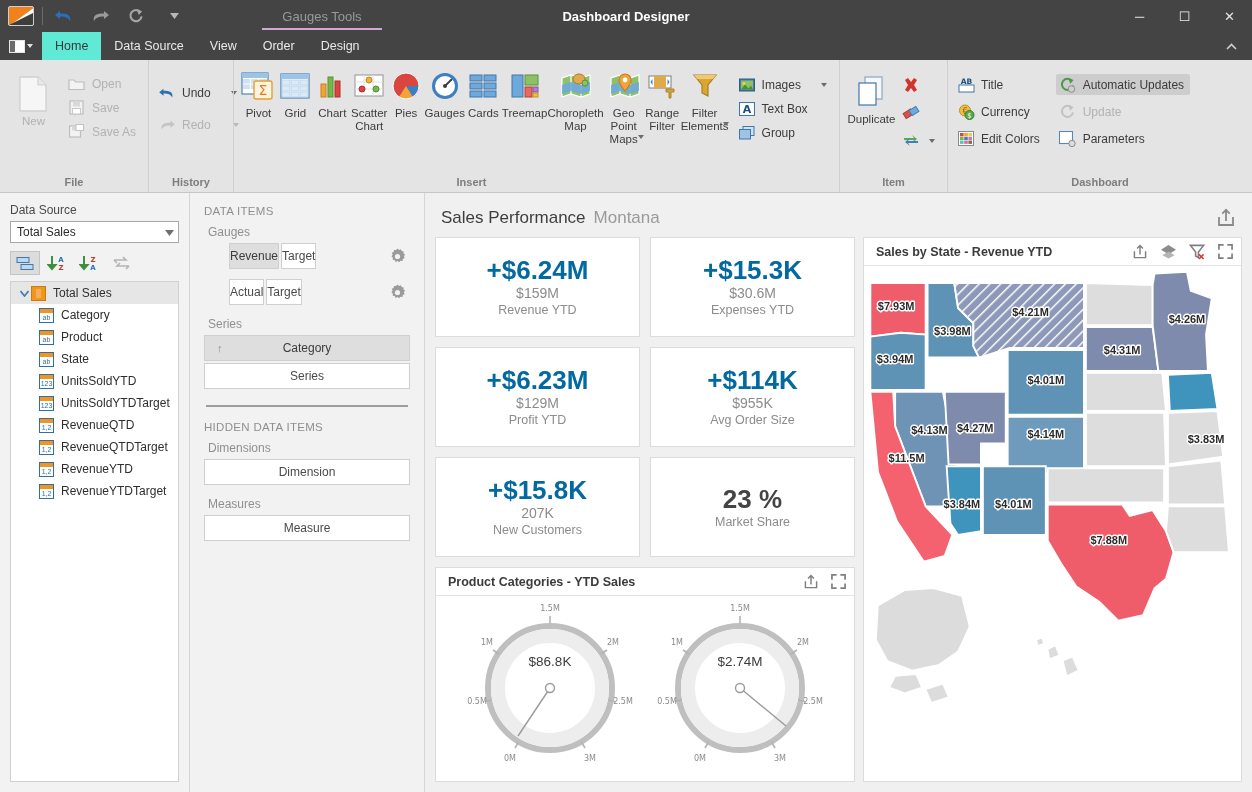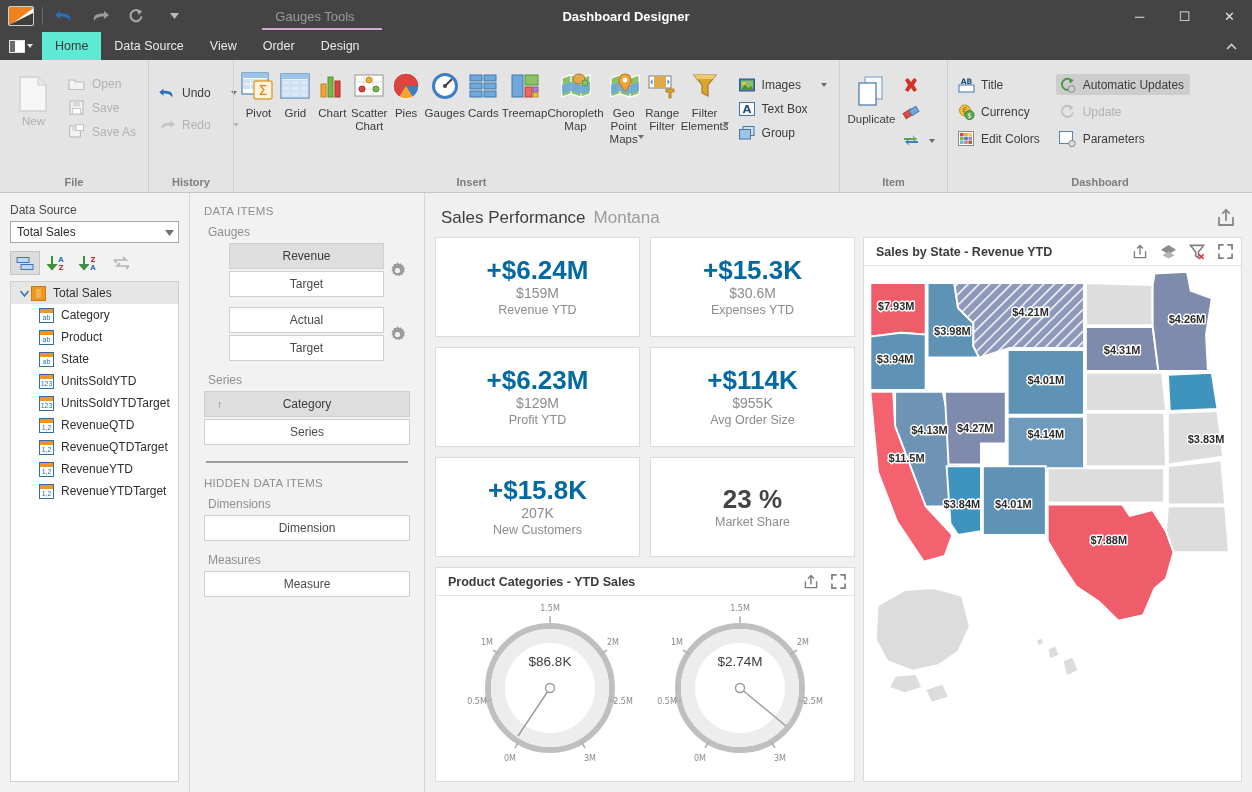--- a/index.html
+++ b/index.html
@@ -20,21 +20,21 @@
   }
   .logo{ width:26px;height:20px;margin-left:8px;border:1px solid #cfcfcf;background:#fff;position:relative;overflow:hidden;border-radius:2px;}
   .logo:before{content:"";position:absolute;left:0;top:0;width:0;height:0;border-left:26px solid #f0821e;border-bottom:19px solid transparent;}
   .logo:after{content:"";position:absolute;left:0;bottom:0;width:0;height:0;border-right:26px solid #3d3d3d;border-top:13px solid transparent;}
   .tb-sep{width:1px;height:18px;background:#6a6a6a;margin:0 8px;}
   .qat{display:flex;align-items:center;gap:14px;margin-left:2px;}
   .qat svg{display:block;}
   .qat-btn{cursor:pointer;display:flex;align-items:center;justify-content:center;width:22px;height:22px;}
   .qat-caret{width:14px;height:22px;display:flex;align-items:center;justify-content:center;margin-left:6px;cursor:pointer;}
   .ctx-tab{
-    position:absolute; left:245px; top:0; width:140px; height:32px;
+    position:absolute; left:252px; top:0; width:140px; height:32px;
     display:flex;align-items:center;justify-content:center;
     color:#9a9a9a;font-size:13px;
   }
   .ctx-underline{position:absolute;left:262px;top:28px;width:120px;height:2px;background:#d3a6d3;}
   .win-title{
     position:absolute;left:0;right:0;top:0;height:32px;
     display:flex;align-items:center;justify-content:center;
     color:#ffffff;font-size:13px;font-weight:bold;pointer-events:none;
   }
   .win-ctrls{position:absolute;right:0;top:0;height:32px;display:flex;}
@@ -119,21 +119,21 @@
   .tree-indent{width:22px;flex:0 0 22px;}
 
   
   .di-panel{
     width:235px;flex:0 0 235px;background:#f2f2f2;border-right:1px solid #d6d6d6;
     padding:12px 14px 0 14px;overflow:hidden;
   }
   .di-head{font-size:11.5px;color:#8f8f8f;letter-spacing:.3px;margin-bottom:8px;}
   .di-sub{font-size:12px;color:#8f8f8f;margin:0 0 4px 4px;}
   .di-pair{display:flex;align-items:center;}
-  .di-pair .stack{flex:1;display:flex;flex-direction:column;gap:2px;padding-left:25px;}
+  .di-pair .stack{flex:1;display:flex;flex-direction:row;gap:2px;padding-left:25px;}
   .di-gear{width:26px;display:flex;align-items:center;justify-content:center;cursor:pointer;}
   .di-slot{
     height:26px;border:1px solid #cfcfcf;background:#fff;display:flex;align-items:center;justify-content:center;
     font-size:12px;color:#4a4a4a;cursor:pointer;position:relative;
   }
   .di-slot.filled{background:#dedede;border-color:#cfcfcf;color:#3c3c3c;}
   .di-slot .sortarrow{position:absolute;left:12px;top:50%;transform:translateY(-50%);color:#8a8a8a;font-size:11px;}
   .di-gap{height:10px;}
   .di-divider{height:2px;background:#9d9d9d;margin:16px 2px 14px 2px;}
 

